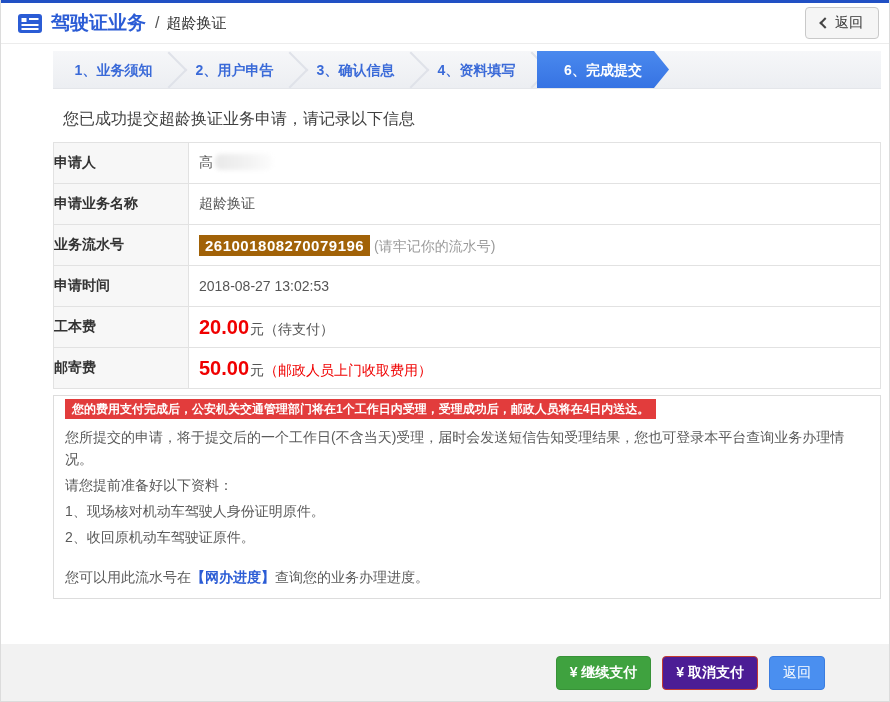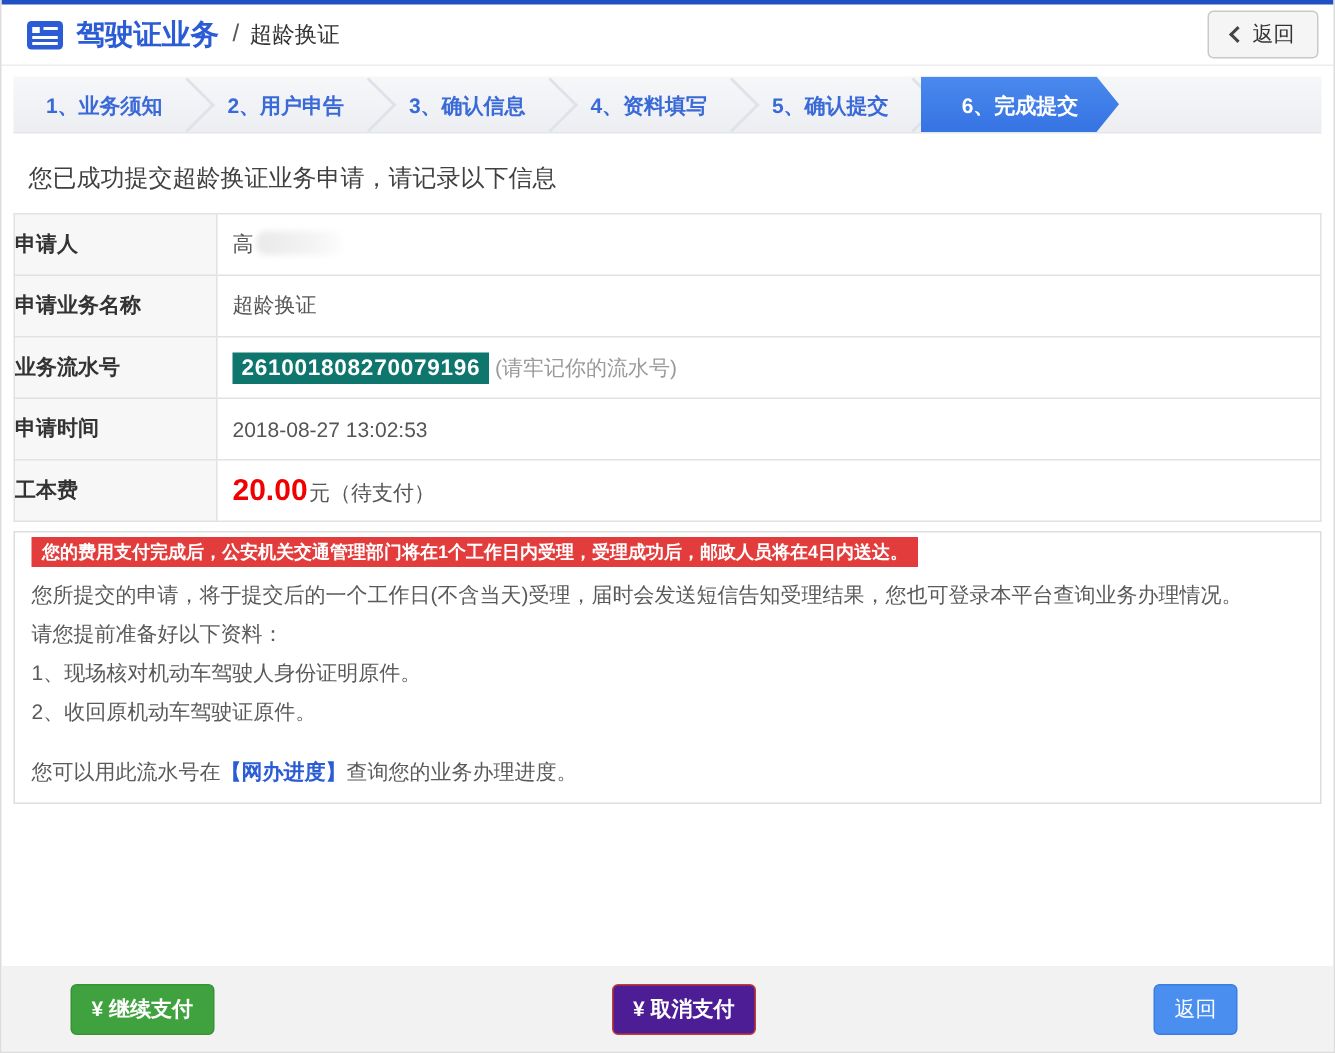--- a/index.html
+++ b/index.html
@@ -19,58 +19,58 @@
   .hsub { font-size:15px; color:#333; }
   .back-btn {
     margin-left:auto; background:#f5f5f5; border:1px solid #c9c9c9; border-radius:4px;
     padding:6px 15px; font-size:14px; color:#333; cursor:pointer; display:flex; align-items:center;
     font-family:inherit;
   }
   .chev-left { width:8px; height:8px; border-left:2px solid #444; border-bottom:2px solid #444;
     transform:rotate(45deg); display:inline-block; margin-right:6px; }
 
   
-  .content { padding:0 8px; }
+  .content { padding:0 8px;margin-left:44px; }
   .steps { margin-top:7px; height:38px; background:linear-gradient(#f6f7f9,#eceef2); display:flex; border-bottom:1px solid #e4e6ea; }
   .step { position:relative; width:121px; text-align:center; line-height:38px;
     color:#3a6ad8; font-weight:bold; font-size:14px; cursor:pointer; }
   .step .sep { position:absolute; right:-8px; top:6px; width:26px; height:26px;
     border-top:2px solid #dfe2e9; border-right:2px solid #dfe2e9; transform:rotate(45deg); }
   .step.active { width:132px; background:linear-gradient(#4a89ee,#3673e3); color:#fff;
     clip-path:polygon(0 0, calc(100% - 15px) 0, 100% 50%, calc(100% - 15px) 100%, 0 100%); }
 
   
   .result-msg { font-size:16px; color:#404040; margin:20px 0 12px 10px; }
 
   
   .info-table { width:100%; border-collapse:collapse; table-layout:fixed; }
   .info-table td { border:1px solid #e2e2e2; height:41px; font-size:14px; vertical-align:middle; }
   .info-table td.lbl { width:135px; background:#f7f7f7; text-align:left; padding-right:16px;
     font-weight:bold; color:#333; }
   .info-table td.val { padding-left:10px; color:#555; }
   .name-mask { display:inline-block; width:58px; height:16px; margin-left:2px; vertical-align:-3px;
     background:linear-gradient(90deg,#e9e9e9,#f3f3f3 60%,#fdfdfd); border-radius:6px; filter:blur(2px); }
-  .serial-badge { background:#0f766e; color:#fff; font-weight:bold; font-size:15px;
+  .serial-badge { background:#a16207; color:#fff; font-weight:bold; font-size:15px;
     padding:2px 6px; display:inline-block; letter-spacing:0.5px; }
   .gray-note { color:#9a9a9a; font-size:14px; }
   .amount { color:#f00000; font-size:20px; font-weight:bold; margin-right:1px; }
   .unit { color:#555; }
   .red-note { color:#f00000; }
 
   
   .notice-box { border:1px solid #ddd; margin-top:6px; padding:3px 11px 8px 11px; }
   .banner { display:inline-block; background:#e23c3c; color:#fff; font-weight:bold; font-size:12px;
     line-height:20px; padding:0 7px; margin-bottom:5px; }
   .notice-box p { font-size:14px; color:#5a5a5a; line-height:22px; padding:2px 0; }
   .hint { margin-top:14px; }
   .hint-link { color:#2b5cd5; font-weight:bold; cursor:pointer; }
 
   
   .footer { position:absolute; left:0; right:0; bottom:0; height:57px; background:#f2f2f2;
-    display:flex; align-items:center; justify-content:space-between; padding-right:64px; gap:11px;padding-left:46px; }
+    display:flex; align-items:center; justify-content:flex-end; padding-right:64px; gap:11px;padding-left:46px; }
   .btn { height:34px; padding:0 13px; border:none; border-radius:4px; color:#fff;
     font-size:14px; font-weight:bold; cursor:pointer; font-family:inherit; }
   .btn-green { background:#3fa23f; border:1px solid #389238; }
   .btn-red { background:#4c1d95; border:1px solid #c53c31; }
   .btn-blue { background:#4a8ff0; border:1px solid #3b7de0; font-weight:normal; }
 </style>
 </head>
 <body>
 
 <div class="topbar"></div>
@@ -106,24 +106,20 @@
       <span class="sep"></span>
     </div>
     <div class="step">
       <span>3、确认信息</span>
       <span class="sep"></span>
     </div>
     <div class="step">
       <span>4、资料填写</span>
       <span class="sep"></span>
     </div>
-    <div class="step">
-      <span>5、确认提交</span>
-      <span class="sep"></span>
-    </div>
     <div class="step active">
       <span>6、完成提交</span>
     </div>
   </div>
 
   <div class="result-msg">您已成功提交超龄换证业务申请，请记录以下信息</div>
 
   <table class="info-table">
     <tbody>
       <tr>
@@ -146,20 +142,26 @@
       <tr>
         <td class="lbl">申请时间</td>
         <td class="val">2018-08-27 13:02:53</td>
       </tr>
       <tr>
         <td class="lbl">工本费</td>
         <td class="val">
           <span class="amount">20.00</span><span class="unit">元</span><span class="unit">（待支付）</span>
         </td>
       </tr>
+      <tr>
+        <td class="lbl">邮寄费</td>
+        <td class="val">
+          <span class="amount">50.00</span><span class="unit">元</span><span class="red-note">（邮政人员上门收取费用）</span>
+        </td>
+      </tr>
     </tbody>
   </table>
 
   <div class="notice-box">
     <div class="banner">您的费用支付完成后，公安机关交通管理部门将在1个工作日内受理，受理成功后，邮政人员将在4日内送达。</div>
     <p>您所提交的申请，将于提交后的一个工作日(不含当天)受理，届时会发送短信告知受理结果，您也可登录本平台查询业务办理情况。</p>
     <p>请您提前准备好以下资料：</p>
     <p>1、现场核对机动车驾驶人身份证明原件。</p>
     <p>2、收回原机动车驾驶证原件。</p>
     <p class="hint">

